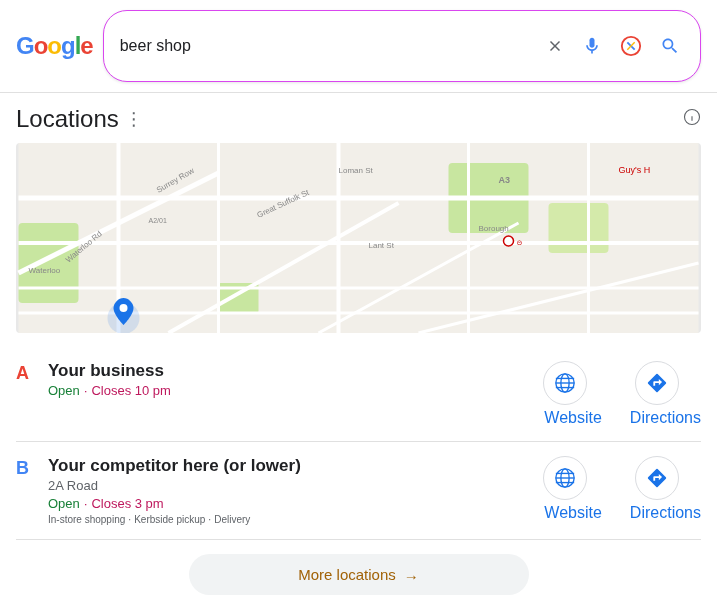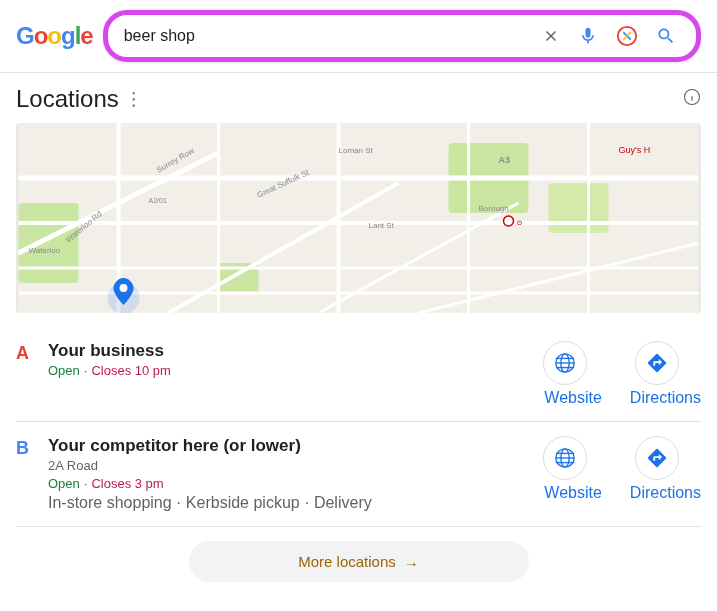--- a/index.html
+++ b/index.html
@@ -32,23 +32,23 @@
     .google-logo span:nth-child(2) { color: #EA4335; }
     .google-logo span:nth-child(3) { color: #FBBC05; }
     .google-logo span:nth-child(4) { color: #4285F4; }
     .google-logo span:nth-child(5) { color: #34A853; }
     .google-logo span:nth-child(6) { color: #EA4335; }
 
     .search-input-wrap {
       flex: 1;
       display: flex;
       align-items: center;
-      border: 5px solid #d946ef;
+      border: 1px solid #d946ef;
       border-radius: 24px;
-      padding: 6px 16px;
+      padding: 20px 16px;
       background: #fff;
       gap: 8px;
       box-shadow: 0 1px 3px rgba(0,0,0,0.1);
     }
     .search-input-wrap input {
       border: none;
       outline: none;
       font-size: 16px;
       flex: 1;
       color: #202124;
@@ -155,21 +155,21 @@
       color: #202124;
     }
     .card-status .open {
       color: #188038;
       font-weight: 500;
     }
     .card-status .close-time {
       color: #be185d;
     }
     .card-features {
-      font-size: 16px;
+      font-size: 10px;
       color: #5f6368;
       margin-top: 3px;
     }
     .card-actions {
       display: flex;
       align-items: center;
       gap: 12px;
       margin-left: 12px;
       flex-shrink: 0;
     }

